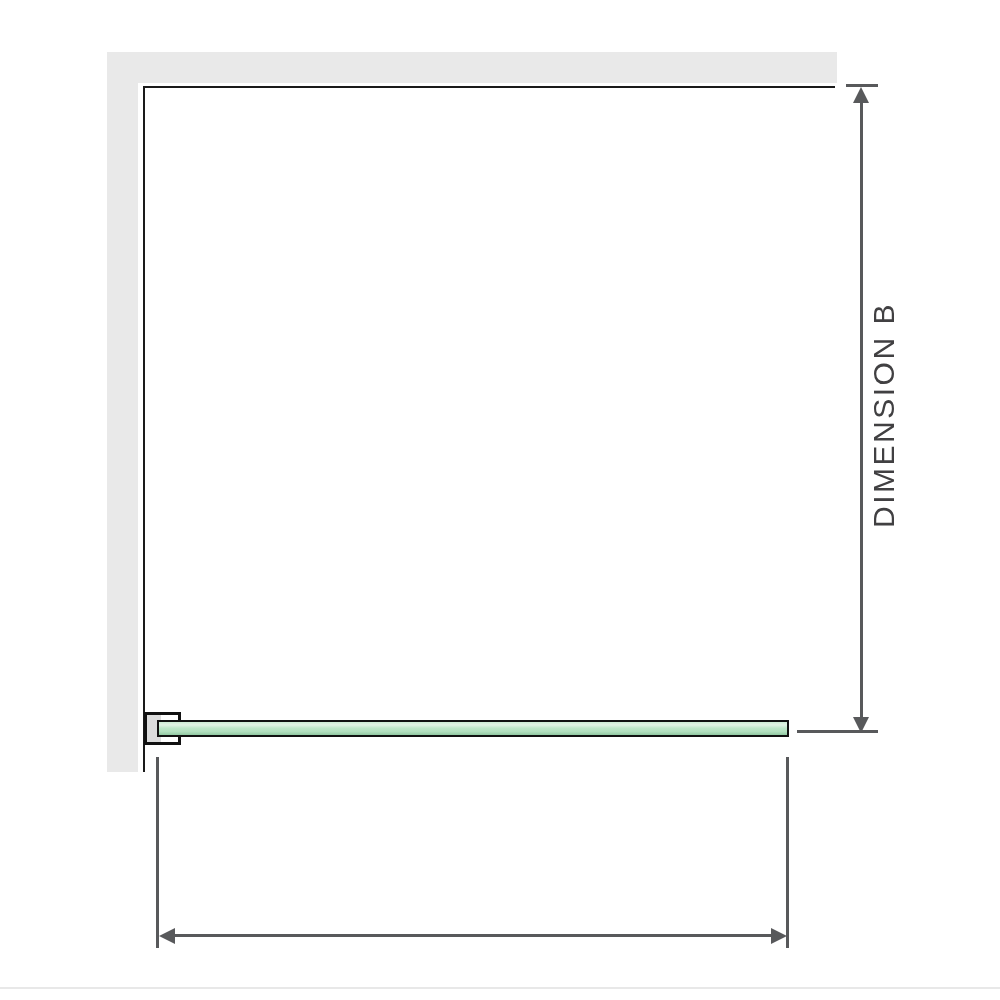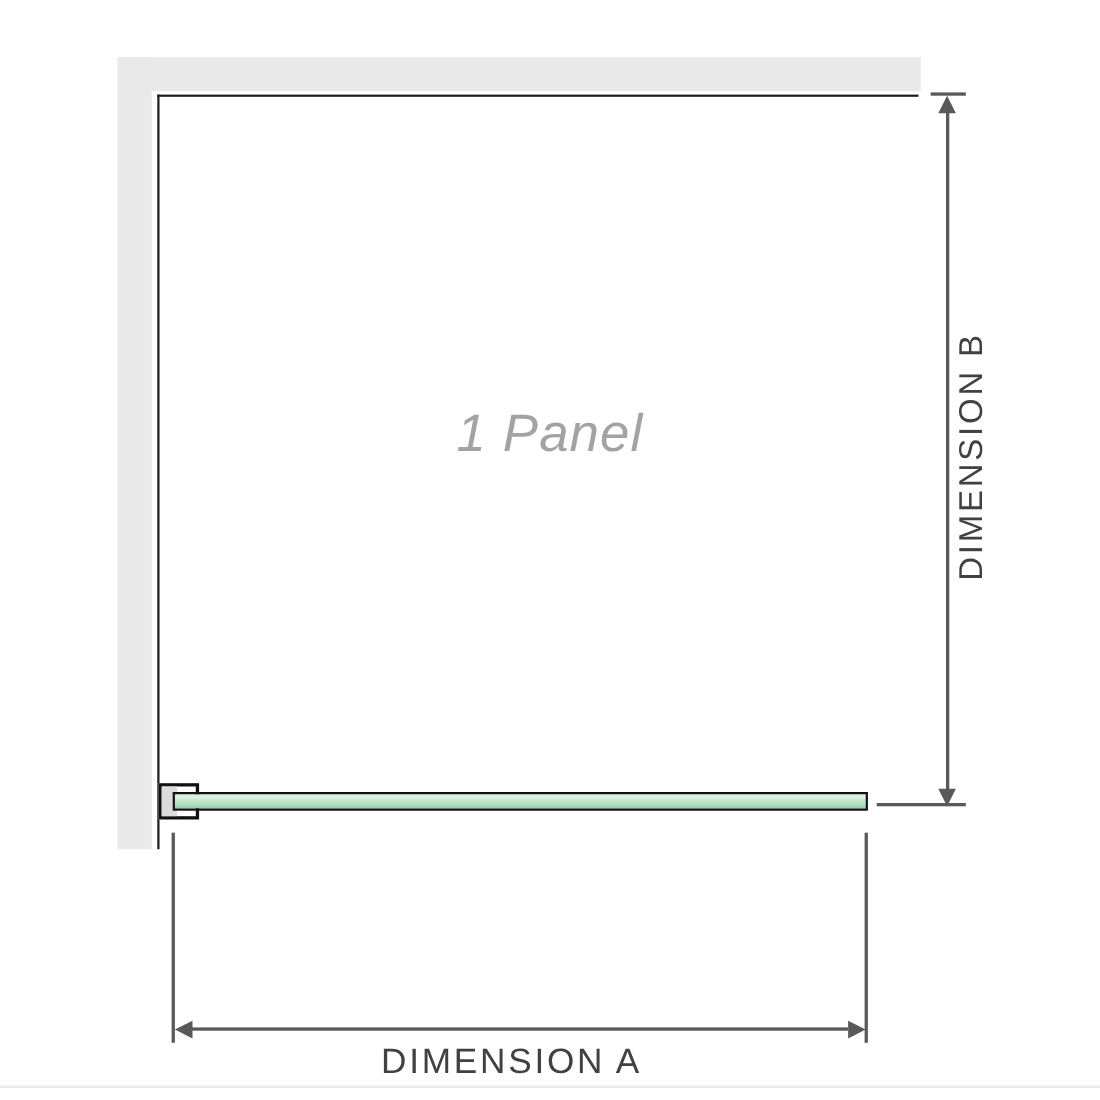--- a/index.html
+++ b/index.html
@@ -118,37 +118,35 @@
 <body>
 
 <div class="stage">
 
   <div class="abs wall wall-top"></div>
   <div class="abs wall wall-left"></div>
 
   <div class="abs panel-border-top"></div>
   <div class="abs panel-border-left"></div>
 
-  <div class="abs panel-label">1 Panel</div>
 
   <div class="abs bracket">
     <div class="bracket-pad"></div>
   </div>
 
   <div class="abs glass-bar"></div>
 
   <div class="abs dim dimB-tick-top"></div>
   <div class="abs dim dimB-tick-bottom"></div>
   <div class="abs dim dimB-line"></div>
   <div class="abs arr arr-up"></div>
   <div class="abs arr arr-down"></div>
   <div class="abs dim-label dimB-label">DIMENSION B</div>
 
   <div class="abs dim dimA-tick-left"></div>
   <div class="abs dim dimA-tick-right"></div>
   <div class="abs dim dimA-line"></div>
   <div class="abs arr arr-left"></div>
   <div class="abs arr arr-right"></div>
-  <div class="abs dim-label dimA-label">DIMENSION A</div>
 
   <div class="abs bottom-divider"></div>
 
 </div>
 
 </body></html>

